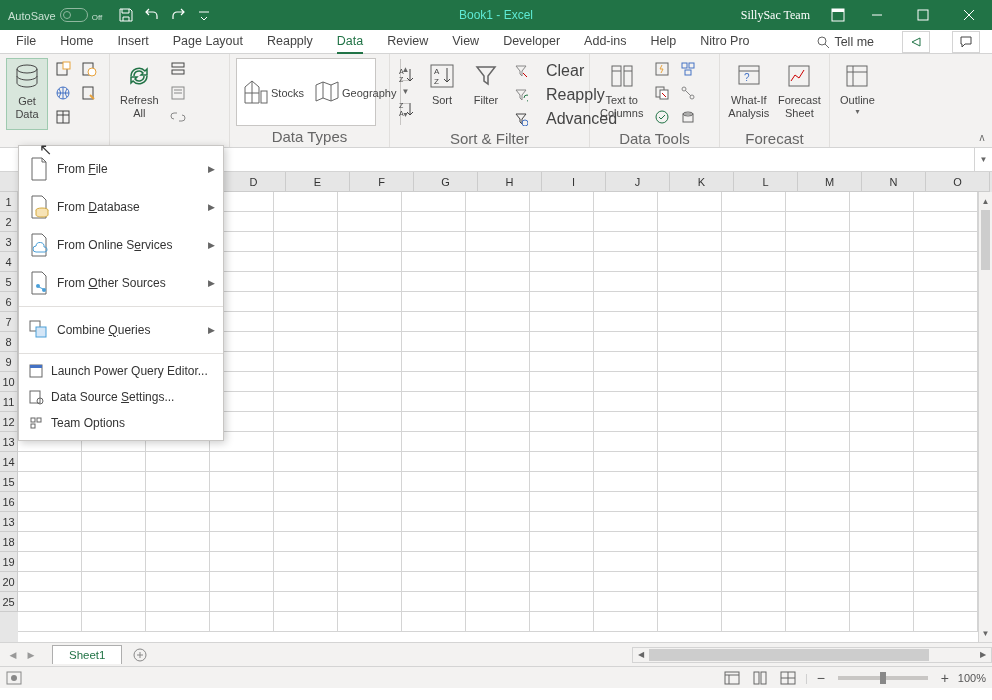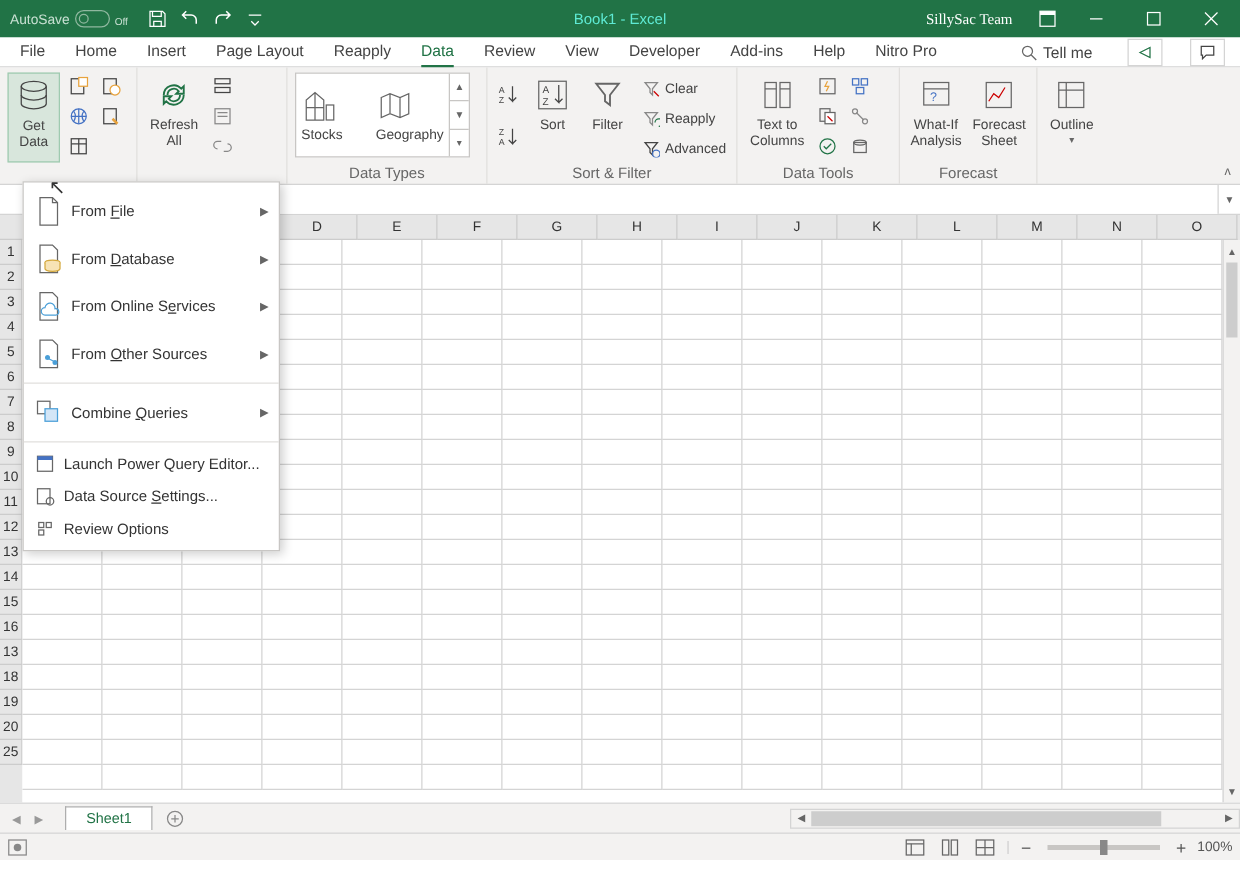--- a/index.html
+++ b/index.html
@@ -26,30 +26,30 @@
 .tab.active { color: #217346; }
 .tab.active::after { content: ""; position: absolute; bottom: -1px; left: 12px; right: 12px; height: 2px; background: #217346; }
 .tabs-right { margin-left: auto; display: flex; gap: 22px; padding-right: 8px; }
 .tell-me { display: flex; align-items: center; gap: 4px; font-size: 12.5px; color: #444; padding: 0 6px; cursor: pointer; }
 .tabs-right-icon { width: 28px; height: 22px; border: 1px solid #d4d4d4; display: flex; align-items: center; justify-content: center; }
 
 
 .ribbon { height: 94px; background: #f3f2f1; display: flex; border-bottom: 1px solid #d4d4d4; position: relative; }
 .group { display: flex; flex-direction: column; border-right: 1px solid #e1dfdd; padding: 2px 6px 0; }
 .group-content { flex: 1; display: flex; align-items: flex-start; gap: 4px; padding-top: 2px; }
-.group-label { font-size: 12px; color: #666; text-align: center; padding-bottom: 2px; }
+.group-label { font-size: 15px; color: #666; text-align: center; padding-bottom: 2px; }
 .big-btn { display: flex; flex-direction: column; align-items: center; justify-content: flex-start; padding: 2px 4px; cursor: pointer; min-width: 40px; height: 72px; }
 .big-btn.active-highlight { background: #d8e6dc; border: 1px solid #9fcab0; }
 .big-btn-icon { width: 32px; height: 32px; display: flex; align-items: center; justify-content: center; }
 .big-btn-label { font-size: 11px; color: #444; text-align: center; line-height: 1.2; margin-top: 2px; }
 .small-btn-col { display: flex; flex-direction: column; gap: 2px; }
 .small-btn { width: 22px; height: 22px; display: flex; align-items: center; justify-content: center; cursor: pointer; }
-.text-btn { display: flex; align-items: center; gap: 4px; padding: 2px 4px; height: 22px; cursor: pointer; font-size: 11px; color: #444; }
+.text-btn { display: flex; align-items: center; gap: 18px; padding: 2px 4px; height: 22px; cursor: pointer; font-size: 16px; color: #444; }
 .gallery { width: 140px; height: 68px; border: 1px solid #c8c6c4; background: #fff; display: flex; align-items: center; }
-.gallery-item { flex: 1; display: flex; flex-direction: column; align-items: flex-start; padding: 4px; cursor: pointer; }
+.gallery-item { flex: 1; display: flex; flex-direction: row; align-items: center; padding: 4px; cursor: pointer; }
 .gallery-item-label { font-size: 11px; color: #444; margin-top: 2px; }
 .gallery-arrows { width: 16px; display: flex; flex-direction: column; border-left: 1px solid #c8c6c4; height: 100%; }
 .gallery-arrows div { flex: 1; display: flex; align-items: center; justify-content: center; border-bottom: 1px solid #c8c6c4; font-size: 8px; color: #666; cursor: pointer; }
 .gallery-arrows div:last-child { border-bottom: none; }
 .collapse-btn { position: absolute; right: 2px; bottom: 2px; width: 16px; height: 16px; display: flex; align-items: center; justify-content: center; cursor: pointer; font-size: 10px; color: #666; }
 
 
 .formula-bar { height: 24px; display: flex; align-items: stretch; border-bottom: 1px solid #d4d4d4; }
 .name-box { width: 48px; border-right: 1px solid #d4d4d4; display: flex; align-items: center; }
 .name-box input { width: 100%; border: none; padding: 0 4px; font-size: 12px; outline: none; }
@@ -957,21 +957,21 @@
     <span class="dd-label">Data Source <span class="u">S</span>ettings...</span>
   </div>
   <div class="dd-item small">
     <div class="dd-icon" style="width:18px;height:18px">
         <svg width="16" height="16">
           <rect x="3" y="3" width="4" height="4" fill="none" stroke="#666"></rect>
           <rect x="9" y="3" width="4" height="4" fill="none" stroke="#666"></rect>
           <rect x="3" y="9" width="4" height="4" fill="none" stroke="#666"></rect>
         </svg>
       </div>
-    <span class="dd-label">Review Options</span>
+    <span class="dd-label">Team Options</span>
   </div>
 </div>
 
 <div class="sheet-bar">
   <div class="sheet-nav">
     <div class="sheet-nav-btn">◀</div>
     <div class="sheet-nav-btn">▶</div>
   </div>
   <div class="sheet-tab">Sheet1</div>
   <div class="sheet-add">

